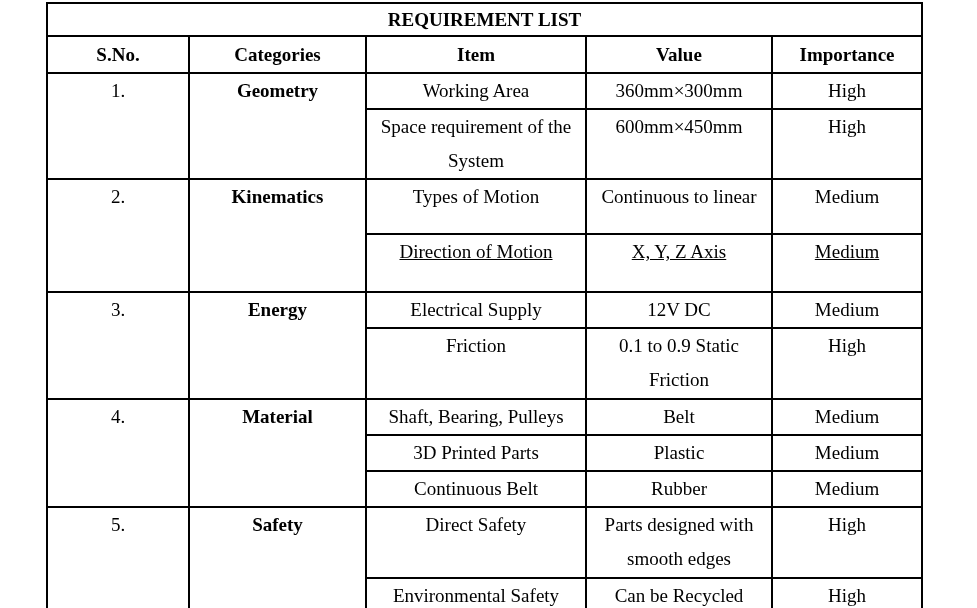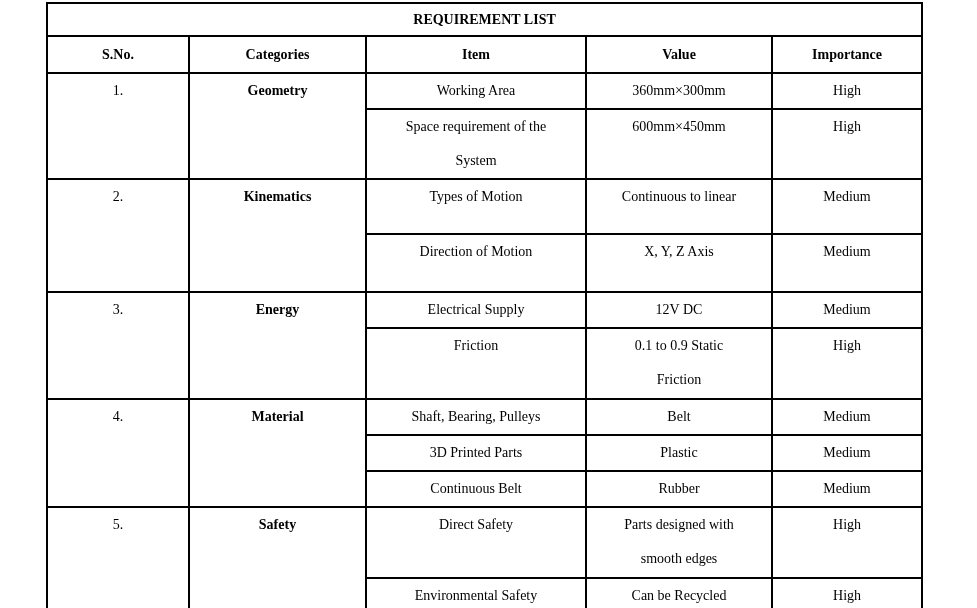--- a/index.html
+++ b/index.html
@@ -17,21 +17,21 @@
   table.req {
     border-collapse: collapse;
     table-layout: fixed;
     margin: 2px 0 0 46px;
     width: 877px;
   }
   table.req td, table.req th {
     border: 2px solid #000000;
     padding: 0;
     text-align: center;
-    font-size: 14px;
+    font-size: 19px;
     overflow: hidden;
   }
   td.title-cell {
     font-weight: bold;
     font-size: 17px;
     vertical-align: middle;
     height: 31px;
   }
   tr.header-row th {
     font-weight: bold;
@@ -46,21 +46,21 @@
   td.cat {
     font-weight: bold;
   }
   td.cat-offset {
     padding-top: 32px;
   }
   tr.h34 { height: 34px; }
   tr.h35 { height: 35px; }
   tr.h36 { height: 36px; }
   tr.h55 { height: 55px; }
-  tr.h58 { height: 58px; }
+  tr.h58 { height: 58px; text-decoration: underline; }
   tr.h70 { height: 70px; margin-left: 25px; }
   tr.h71 { height: 71px; margin-left: 28px; }
 </style>
 </head>
 <body>
 
 <table class="req">
   <colgroup>
     <col style="width:142px">
     <col style="width:177px">

